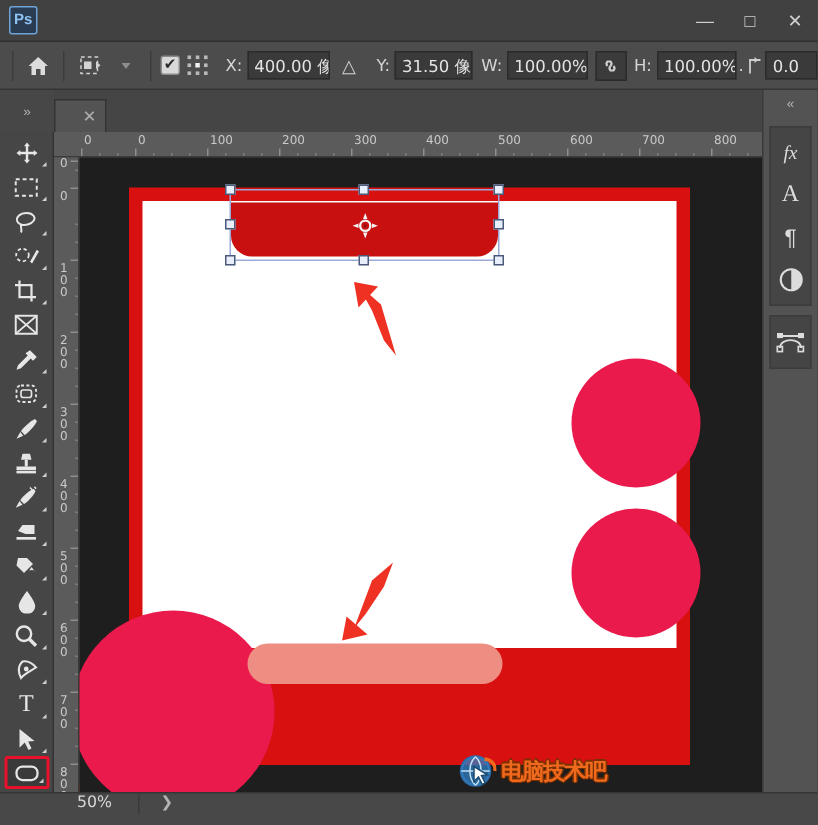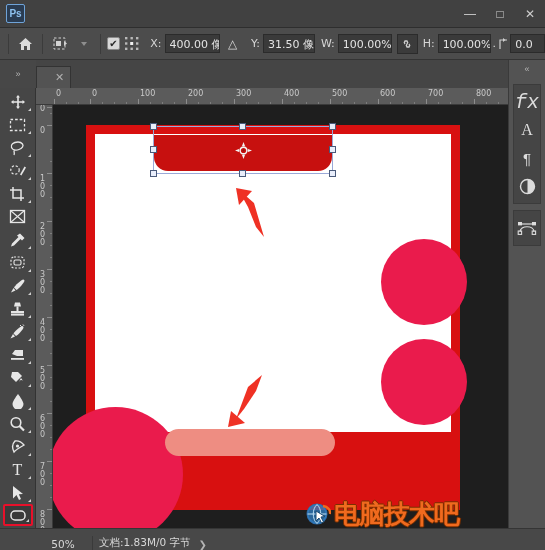--- a/index.html
+++ b/index.html
@@ -208,40 +208,40 @@
   }
   .rd-icon {
     height:28px; display:flex; align-items:center; justify-content:center;
     color:#dcdcdc; font-size:15px;
   }
 
   
   .statusbar {
     position:absolute; left:0; bottom:0; width:545px; height:22px;
     background:#484848; border-top:1px solid #353535;
-    display:flex; align-items:flex-end;
+    display:flex; align-items:flex-start;
   }
   .zoomfield {
     width:46px; margin-left:40px; color:#d8d8d8; font-size:10.5px;
     text-align:center; font-family:"DejaVu Sans", sans-serif;
   }
   .statsep { width:1px; height:14px; background:#3a3a3a; margin:0 6px; }
   .docinfo { color:#d8d8d8; font-size:10.5px; font-family:"DejaVu Sans", sans-serif; }
   .statchev { color:#b4b4b4; font-size:10px; margin-left:8px; }
 
   
   .watermark {
     position:absolute; left:305px; bottom:22px; height:28px;
     display:flex; align-items:center; pointer-events:none;
   }
   .wm-globe {
     width:26px; height:22px; position:relative; margin-right:3px;
   }
   .wm-text {
-    color:#f06a1e; font-size:26px; font-weight:bold; line-height:21px;
+    color:#f06a1e; font-size:15px; font-weight:bold; line-height:21px;
     font-family:"DejaVu Sans", sans-serif;
     text-shadow: -1px 0 #7a3000, 1px 0 #7a3000, 0 -1px #7a3000, 0 1px #7a3000;
     letter-spacing:-1px;
   }
 </style>
 </head>
 <body>
 
 <div id="app">
 
@@ -611,21 +611,21 @@
           <path d="M8.5 0 L10 4 L7 4 Z M8.5 17 L10 13 L7 13 Z M0 8.5 L4 7 L4 10 Z M17 8.5 L13 7 L13 10 Z" fill="#f2f2f2"></path>
         </svg>
       </div>
     </div>
   </div>
 
   <div class="rightdock">
     <div class="rd-collapse">«</div>
     <div class="rd-group">
       <div class="rd-icon">
-        <span style="font-family:Liberation Mono, monospace; font-style:italic; font-size:20px;">fx</span>
+        <span style="font-family:Liberation Serif, serif; font-style:italic; font-size:13px;">fx</span>
       </div>
       <div class="rd-icon">
         <span style="font-family:'Liberation Serif', serif; font-size:16px;">A</span>
       </div>
       <div class="rd-icon">
         <span style="font-size:15px;">¶</span>
       </div>
       <div class="rd-icon">
         <svg width="17" height="17" viewBox="0 0 17 17">
           <circle cx="8.5" cy="8.5" r="7" fill="none" stroke="#dcdcdc" stroke-width="1.4"></circle>
@@ -654,17 +654,16 @@
       <path d="M2.5 11 L21.5 11 M12 1.5 C7 6 7 16 12 20.5 M12 1.5 C17 6 17 16 12 20.5" fill="none" stroke="#bfe0f5" stroke-width="1"></path>
       <path d="M11 8 L11 18 L14 15 L16.5 20 L18.5 19 L16 14 L20 13.5 Z" fill="#ffffff" stroke="#1b4a72" stroke-width="1"></path>
       <path d="M18 3 C23 3.5 25.5 7 25 11" fill="none" stroke="#f06a1e" stroke-width="2.4"></path>
     </svg>
     <span class="wm-text">电脑技术吧</span>
   </div>
 
   <div class="statusbar">
     <div class="zoomfield">50%</div>
     <div class="statsep"></div>
-    <div class="docinfo">文档:1.83M/0 字节</div>
     <div class="statchev">❯</div>
   </div>
 
 </div>
 
 </body></html>

